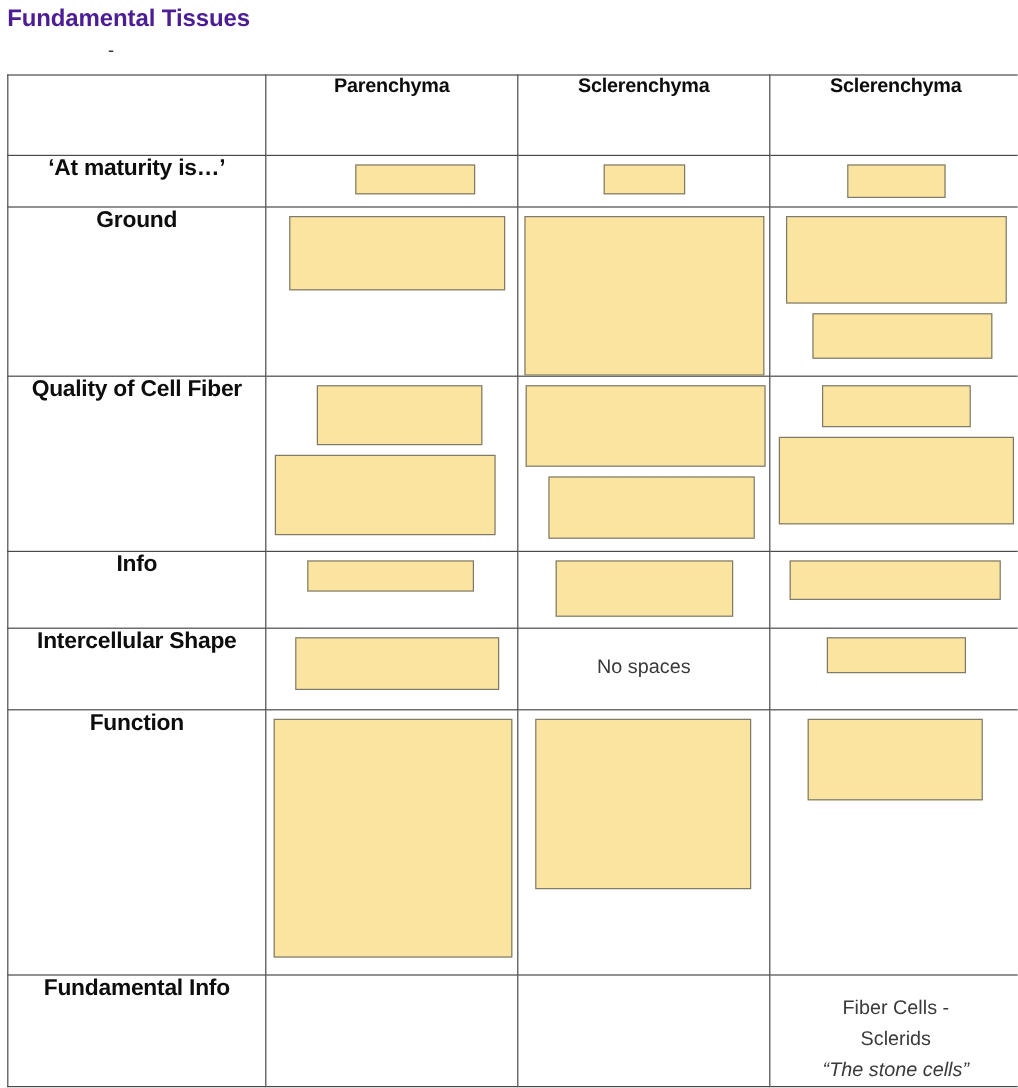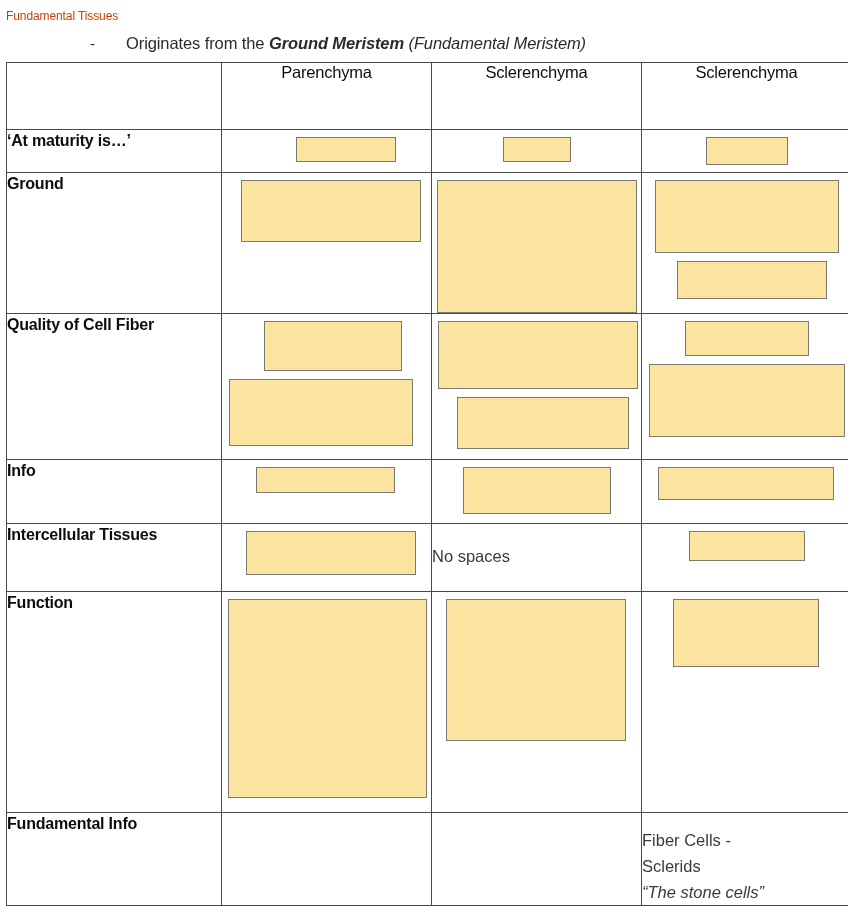--- a/index.html
+++ b/index.html
@@ -14,25 +14,25 @@
     color: #1a1a1a;
     overflow: hidden;
     position: relative;
   }
 
   
   #heading-block {
     padding: 4px 0 0 6px;
   }
   #doc-title {
-    font-size: 12px;
-    font-weight: normal;
+    font-size: 20px;
+    font-weight: bold;
     letter-spacing: -0.1px;
     line-height: 24px;
-    color: #c2410c;
+    color: #4c1d95;
   }
   #bullet-line {
     display: flex;
     align-items: baseline;
     margin-top: 4px;
     padding-left: 84px;
     font-size: 16.5px;
     line-height: 22px;
     color: #2b2b2b;
     letter-spacing: -0.1px;
@@ -62,27 +62,28 @@
     vertical-align: top;
     position: relative;
   }
   .col-label { width: 214px; }
   .col-data  { width: 209px; }
 
   thead th {
     height: 66px;
     vertical-align: middle;
     font-size: 16.5px;
-    font-weight: normal;
+    font-weight: bold;
     color: #0d0d0d;
     letter-spacing: -0.2px;
   }
 
   .row-label {
-    font-size: 16px;
+    text-align: center;
+    font-size: 19px;
     font-weight: bold;
     color: #0d0d0d;
     letter-spacing: -0.2px;
     line-height: 22px;
     padding-top: 10px;
     box-sizing: border-box;
   }
   .row-label.pad-sm { padding-top: 8px; }
 
   .cell-stack {
@@ -96,38 +97,38 @@
 
   
   .hl {
     background: #fbe3a0;
     border: 1.5px solid #7c7a6e;
     box-sizing: border-box;
     flex: 0 0 auto;
   }
 
   .plain-text {
+    text-align: center;
     font-size: 16.5px;
     color: #3a3a3a;
     line-height: 24px;
     padding-top: 20px;
   }
   .plain-text.info {
     padding-top: 14px;
     line-height: 26px;
   }
 </style>
 </head>
 <body>
 
 <div id="heading-block">
   <div id="doc-title">Fundamental Tissues</div>
   <div id="bullet-line">
     <span id="bullet-dash">-</span>
-    <span><span>Originates from the </span><span class="bi">Ground Meristem</span><span class="it"> (Fundamental Meristem)</span></span>
   </div>
 </div>
 
 <table id="tissue-table">
   <thead>
     <tr>
       <th class="col-label"></th>
       <th class="col-data">Parenchyma</th>
       <th class="col-data">Sclerenchyma</th>
       <th class="col-data">Sclerenchyma</th>
@@ -204,21 +205,21 @@
             <div class="hl" style="width: 148px; height: 47px; margin-left: 0px;"></div>
           </div>
         </td>
         <td>
           <div class="cell-stack">
             <div class="hl" style="width: 176px; height: 33px; margin-left: -2px;"></div>
           </div>
         </td>
       </tr>
       <tr style="height: 68px;">
-        <td class="row-label">Intercellular Tissues</td>
+        <td class="row-label">Intercellular Shape</td>
         <td>
           <div class="cell-stack">
             <div class="hl" style="width: 170px; height: 44px; margin-left: 8px;"></div>
           </div>
         </td>
         <td>
           <div class="plain-text">No spaces</div>
         </td>
         <td>
           <div class="cell-stack">

